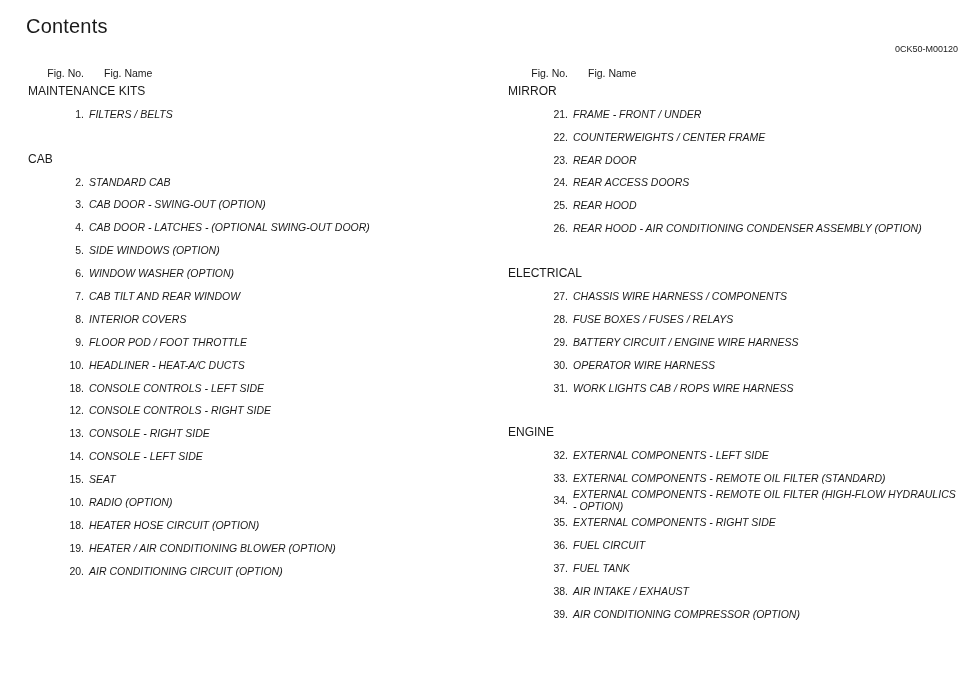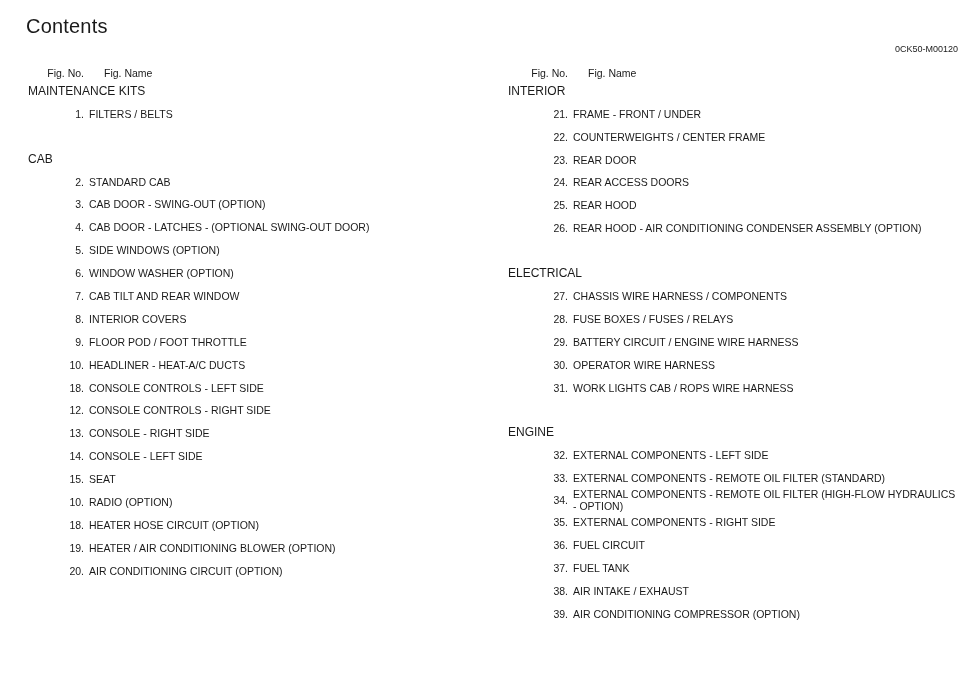--- a/index.html
+++ b/index.html
@@ -52,20 +52,21 @@
     width: var(--numw);
     text-align: right;
     flex: none;
     line-height: 12px;
   }
   .item-name {
     margin-left: 5px;
     flex: 1;
     line-height: 12px;
     white-space: pre-line;
+    font-style: italic;
   }
   
   .item.squeeze { height: 21px; }
 </style>
 </head>
 <body>
 
 <div class="page">
   <div class="title">Contents</div>
   <div class="doc-code">0CK50-M00120</div>
@@ -184,21 +185,21 @@
 </div>
   </div>
 
   <div class="col col-right">
     <div class="col-header">
       <div class="h-figno">Fig. No.</div>
       <div class="h-figname">Fig. Name</div>
     </div>
     <div class="sections">
   <div class="section">
-    <div class="section-title">INTERIOR</div>
+    <div class="section-title">MIRROR</div>
     <div class="items">
   <div class="item">
     <span class="item-no">21.</span>
     <span class="item-name">FRAME - FRONT / UNDER</span>
   </div>
 
   <div class="item">
     <span class="item-no">22.</span>
     <span class="item-name">COUNTERWEIGHTS / CENTER FRAME</span>
   </div>

